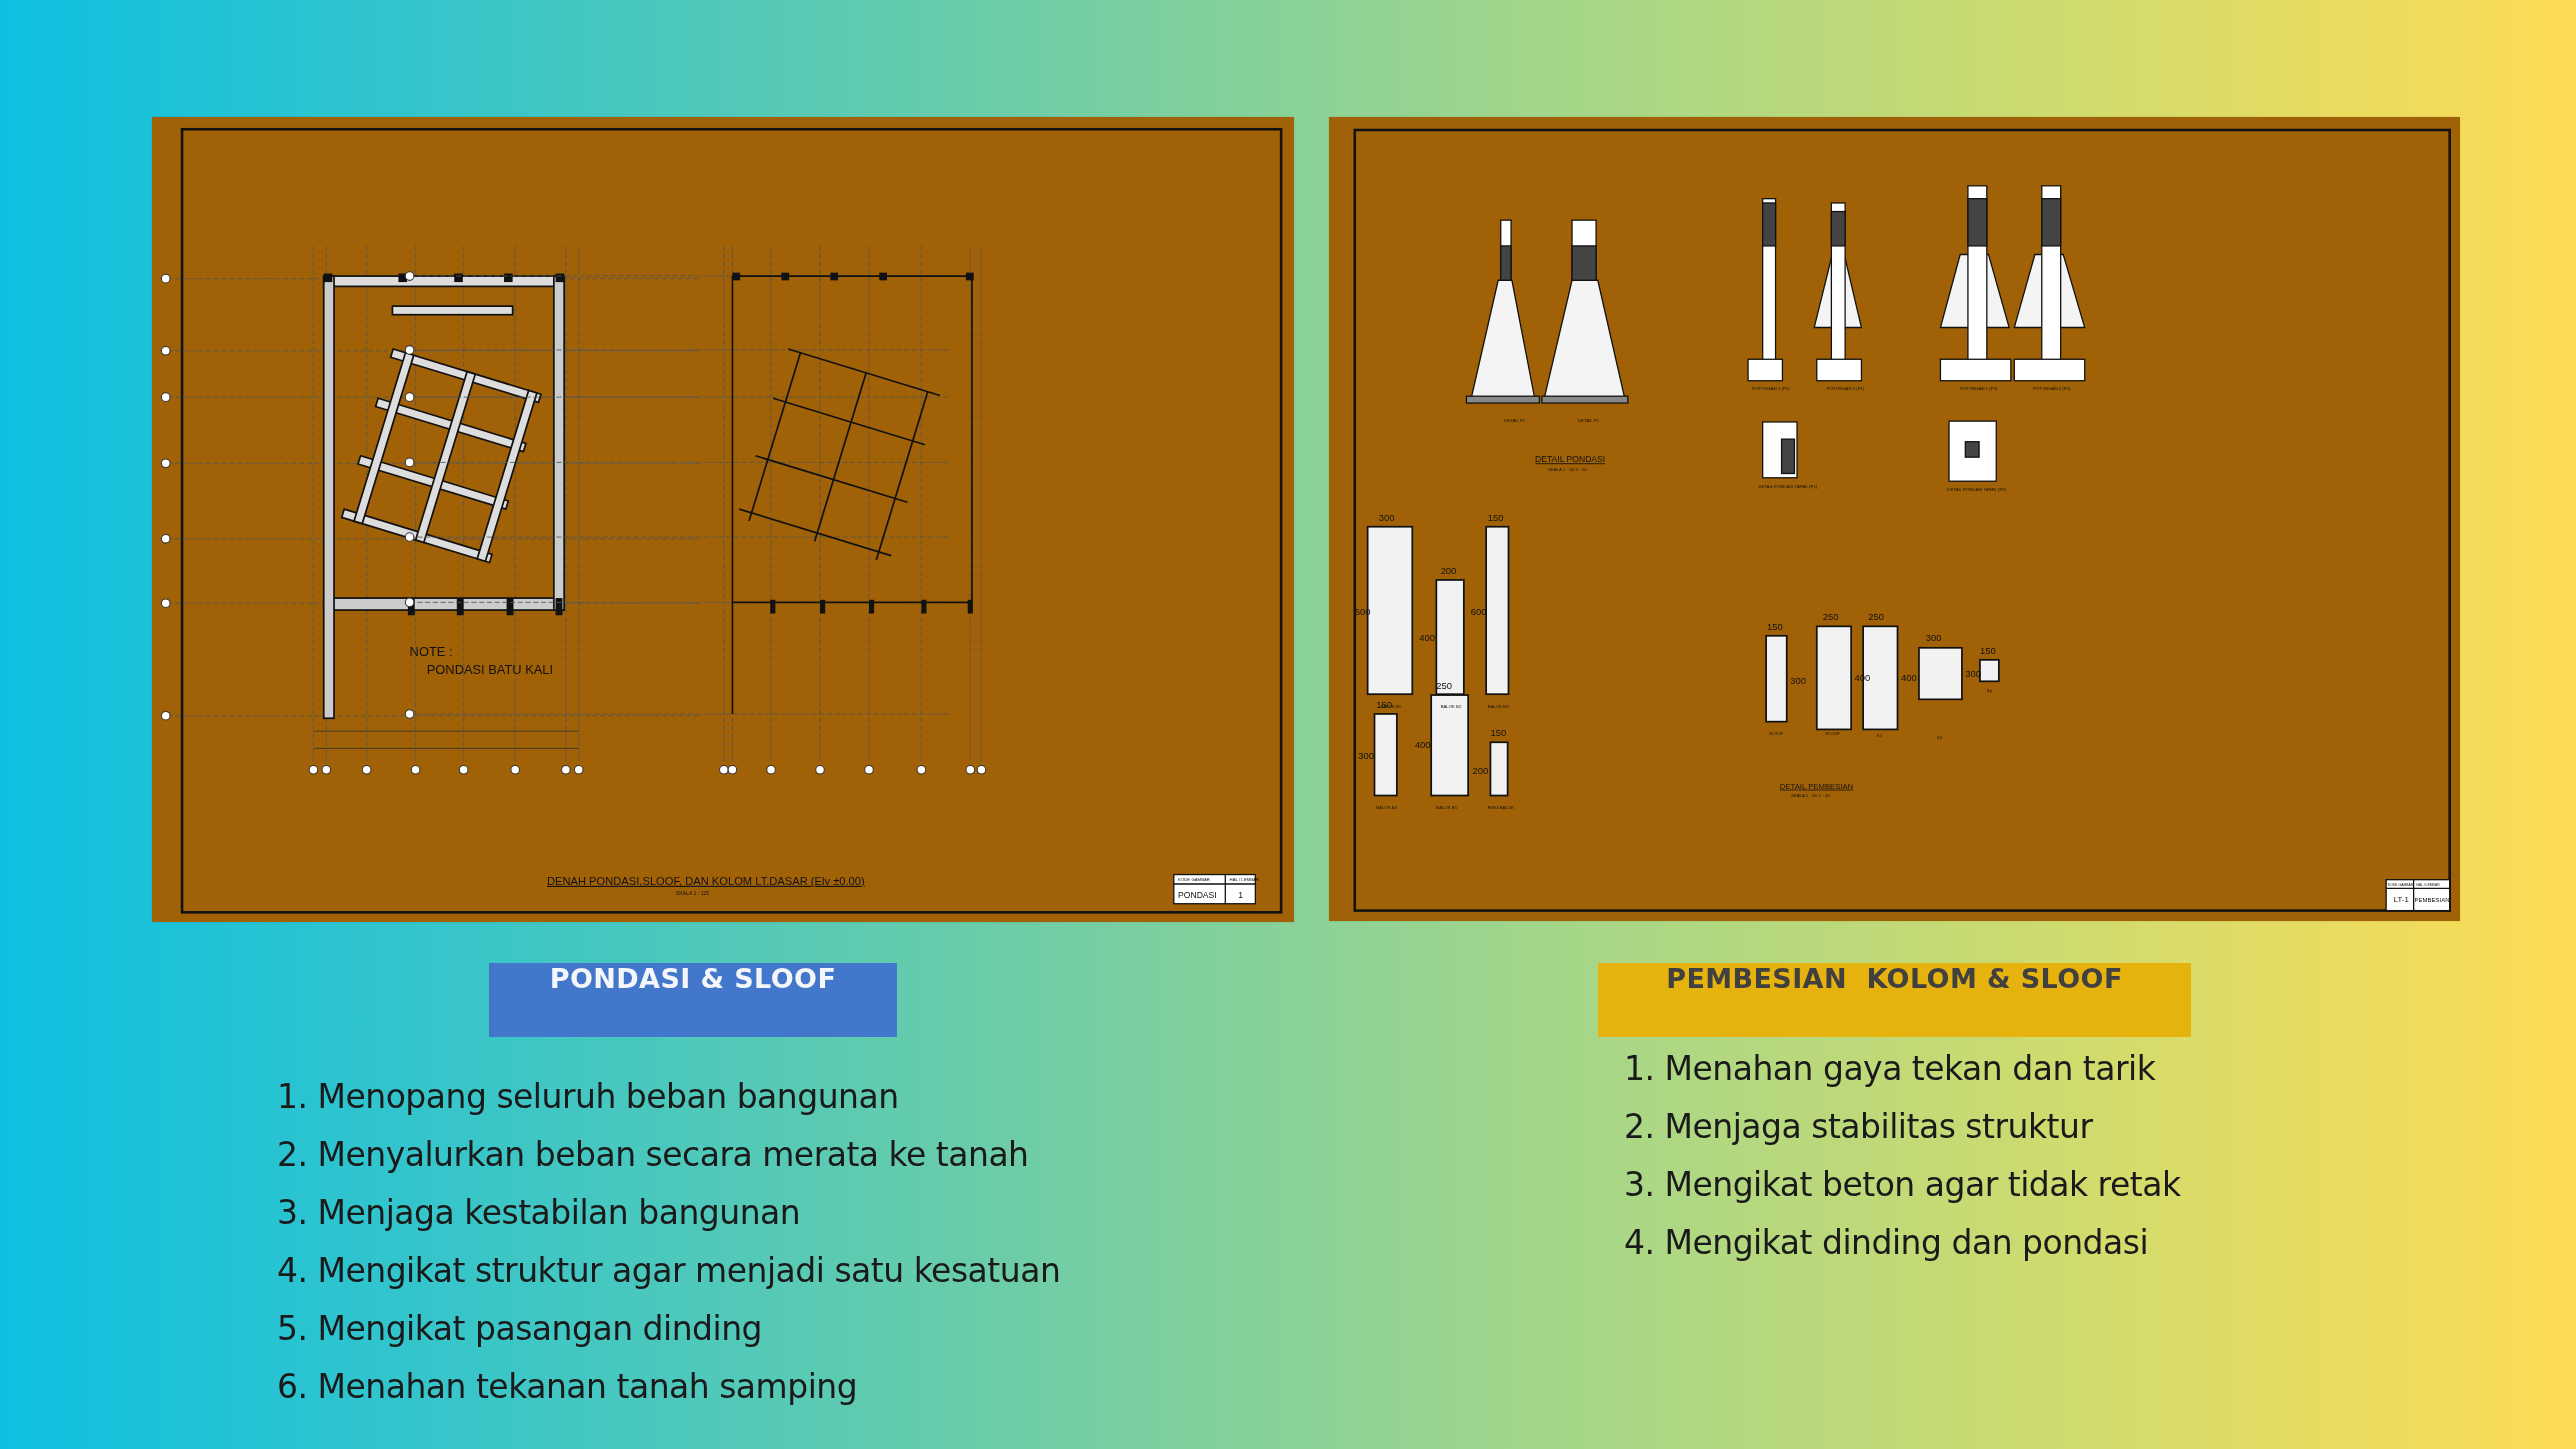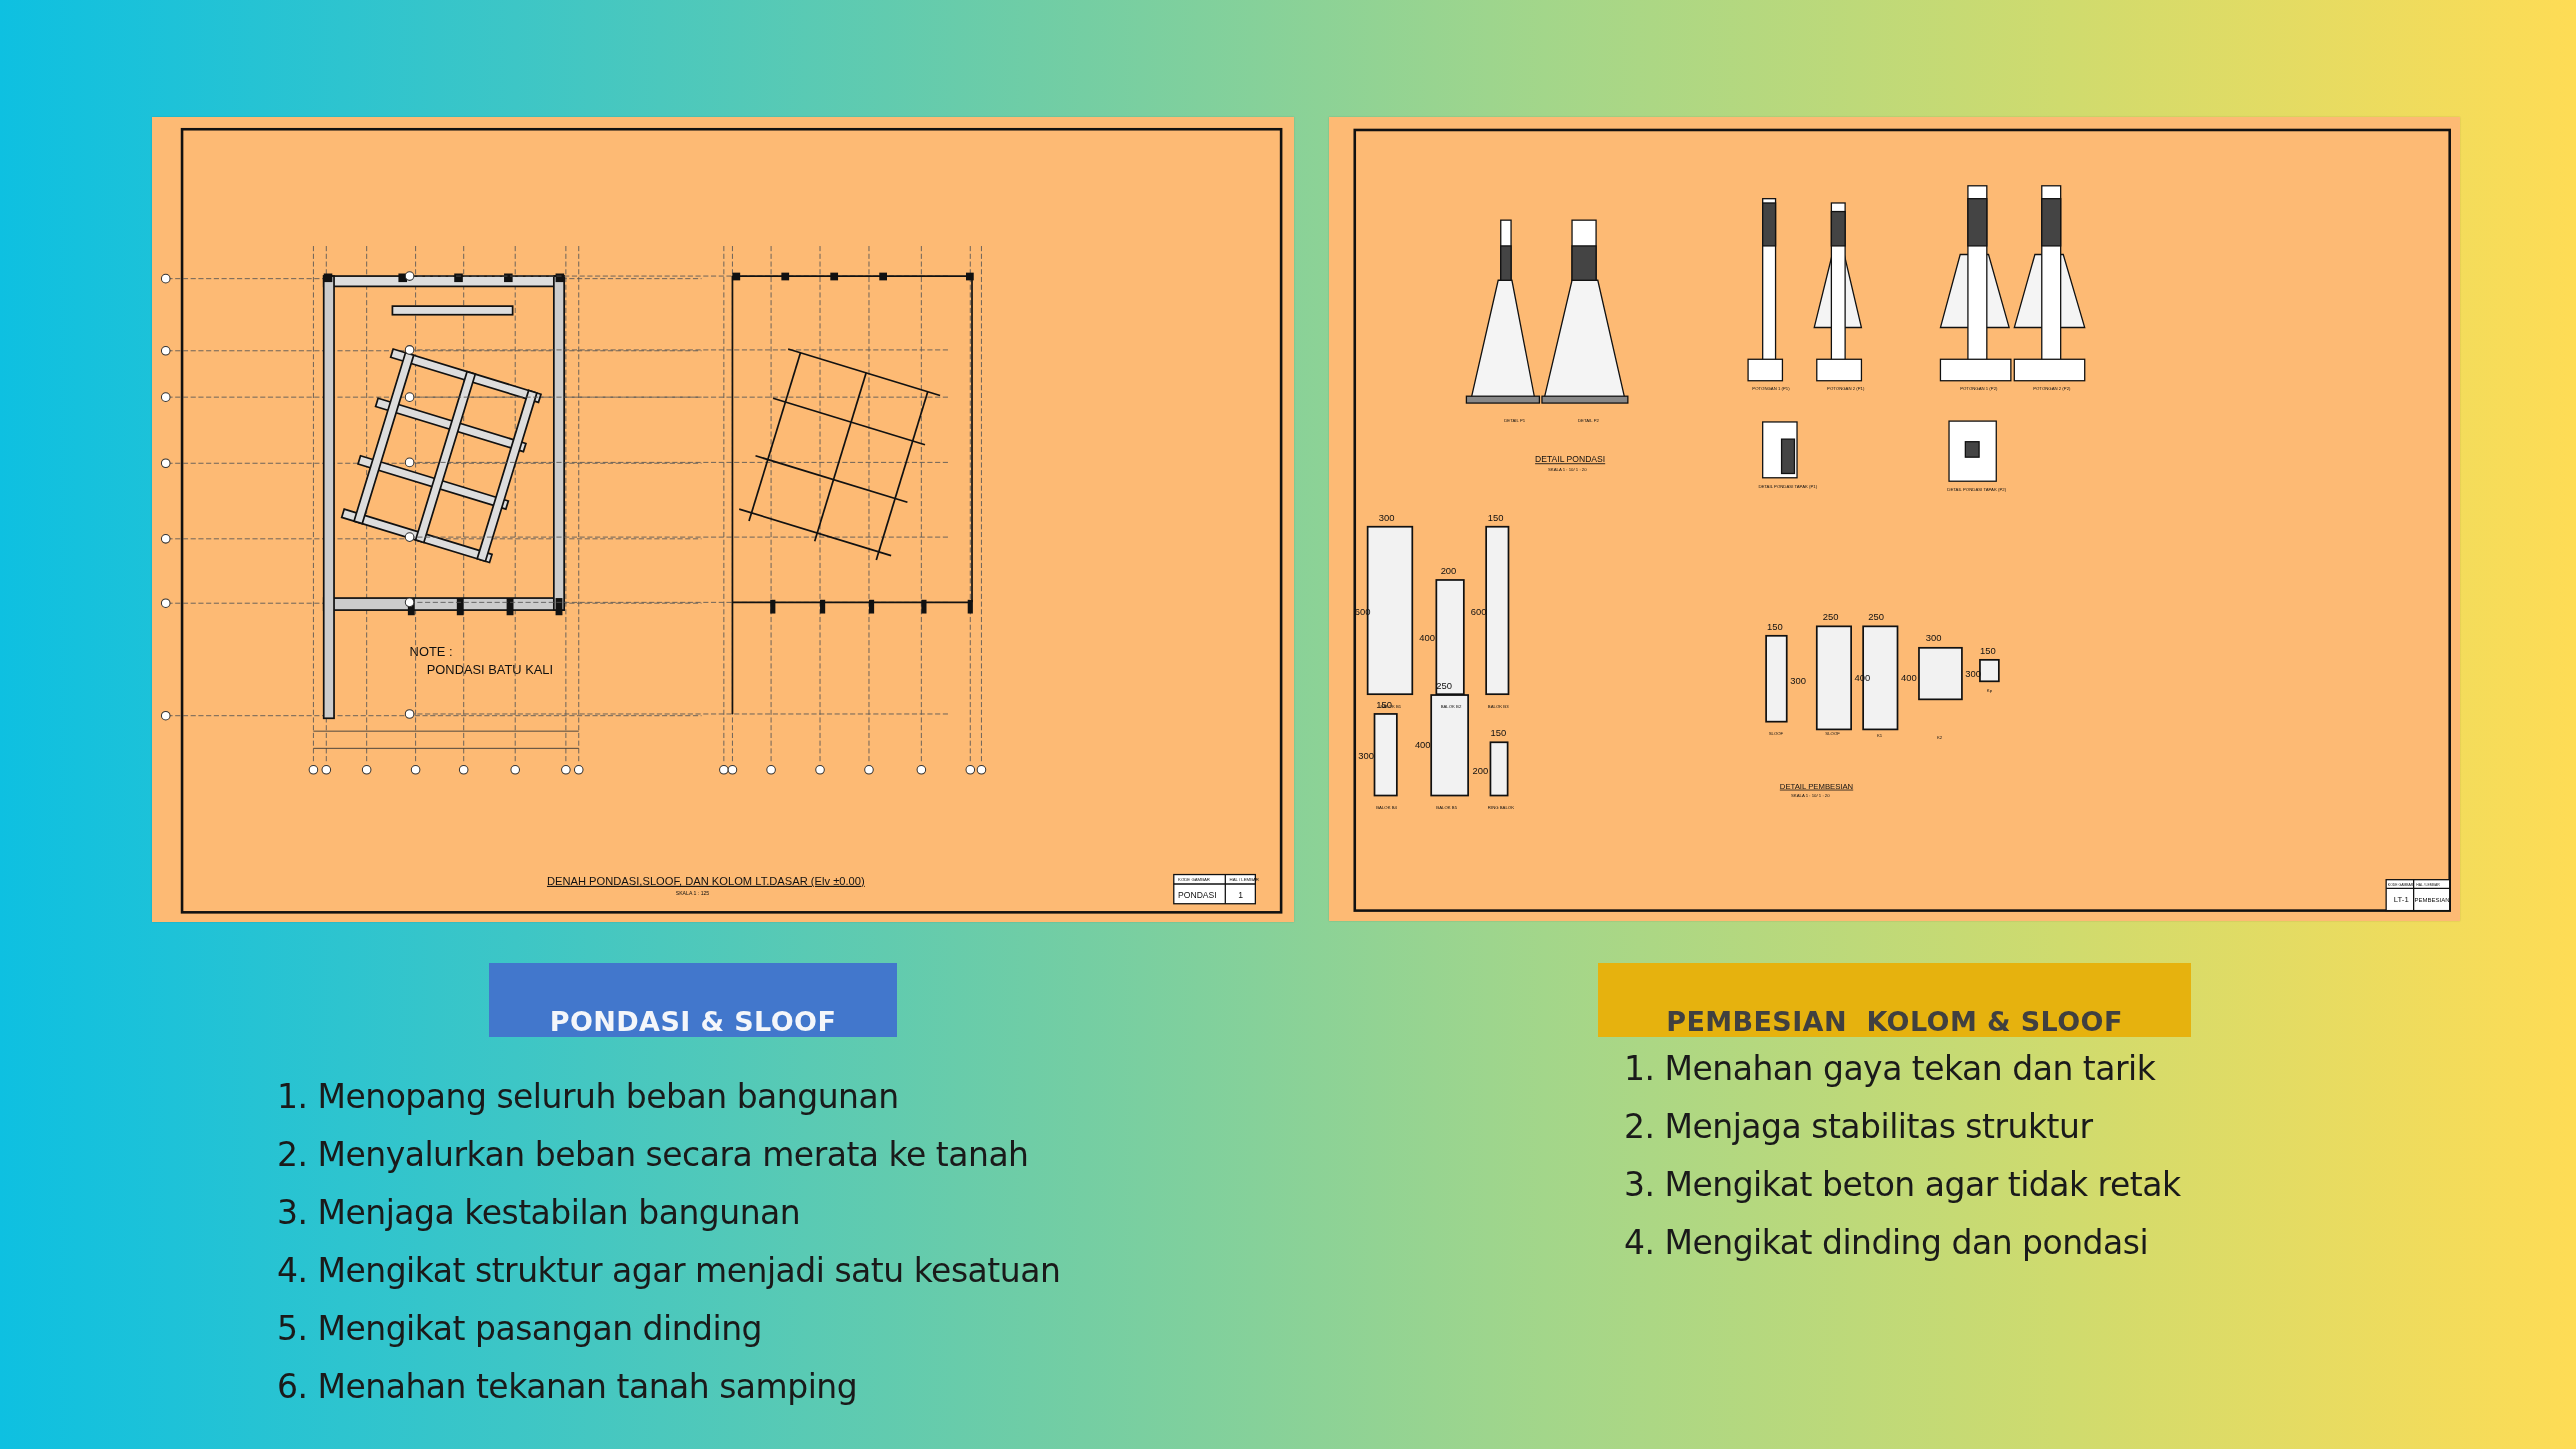--- a/index.html
+++ b/index.html
@@ -1,24 +1,24 @@
 <!DOCTYPE html>
 <html style="font-size:13.7px"><head>
 <meta charset="utf-8">
 <style>
   html, body { margin:0; padding:0; }
   body {
     width:2576px; height:1449px; position:relative; overflow:hidden;
     background: linear-gradient(90deg, #0ec0e1 0%, #3dc6c6 20%, #6fcda6 40%, #a3d68a 60%, #cfdb6e 80%, #fedc55 100%);
     font-family: "DejaVu Sans", sans-serif;
   }
-  .panel { position:absolute; background:#fdba74; box-shadow:0 0 1.7px rgba(0,0,0,0.15); }
+  .panel { position:absolute; background:#a16207; box-shadow:0 0 1.7px rgba(0,0,0,0.15); }
   .panel svg { position:absolute; left:0; top:0; }
   .label-box {
-    position:absolute; display:flex; align-items:flex-end; justify-content:center;
+    position:absolute; display:flex; align-items:flex-start; justify-content:center;
     font-family:"DejaVu Sans", sans-serif; font-weight:bold; font-size:27px; letter-spacing:0.4px;
   }
   #label-left { left:489px; top:963px; width:408px; height:74px; background:#4277cc; color:#f4f6fa; }
   #label-right { left:1598px; top:963px; width:593px; height:74px; background:#e6b20e; color:#404040; }
   .list { position:absolute; list-style:none; margin:0; padding:0; }
   .list li {
     font-family:"DejaVu Sans", sans-serif; font-size:33px; color:#1a1a1a;
     height:58px; line-height:58px; white-space:nowrap; letter-spacing:-0.5px;
   }
   #list-left { left:277px; top:1068px; }

